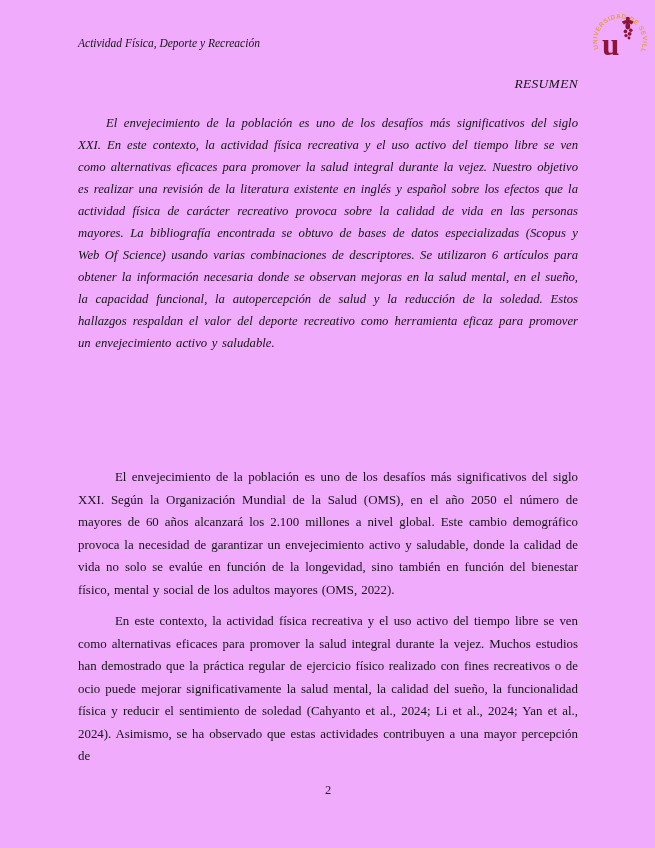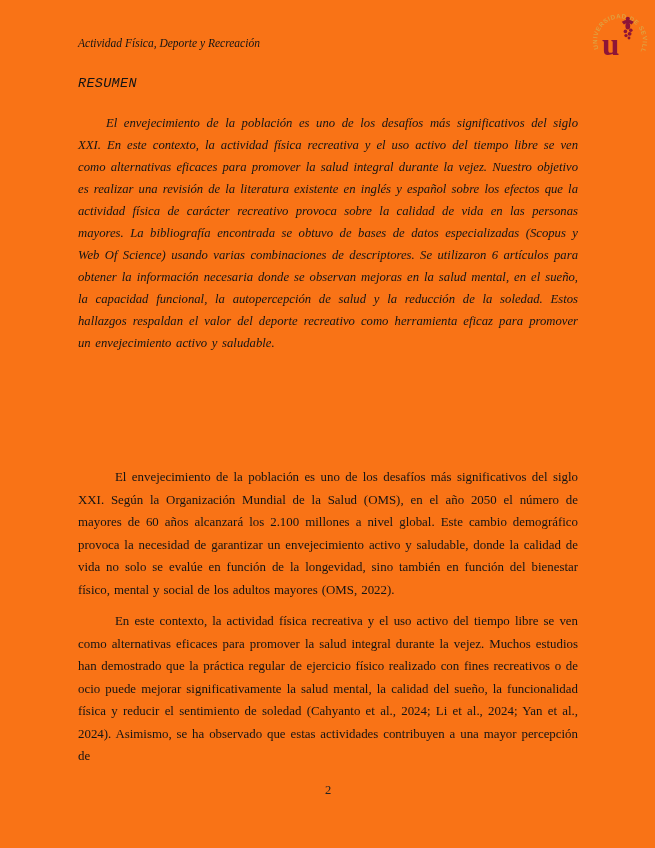--- a/index.html
+++ b/index.html
@@ -1,21 +1,21 @@
 <!DOCTYPE html>
 <html><head>
 <meta charset="utf-8">
 <style>
   * { margin: 0; padding: 0; box-sizing: border-box; }
   html, body { background: #ffffff; }
   .page {
     position: relative;
     width: 655px;
     height: 848px;
-    background: #f97316;
+    background: #f0abfc;
     font-family: "Liberation Serif", serif;
     color: #1a1a1a;
     overflow: hidden;
   }
   .doc-header {
     position: absolute;
     left: 78px;
     top: 37px;
     font-style: italic;
     font-size: 11.5px;
@@ -26,26 +26,25 @@
     left: 590px;
     top: 5px;
     width: 60px;
     height: 60px;
   }
   .abstract-title {
     position: absolute;
     left: 78px;
     top: 76px;
     width: 500px;
-    text-align: left;
+    text-align: right;
     font-style: italic;
     font-size: 13.5px;
     letter-spacing: 0.3px;
     color: #141414;
-    font-family: Liberation Mono, monospace;
   }
   .abstract-text {
     position: absolute;
     left: 78px;
     top: 112px;
     width: 500px;
     font-style: italic;
     font-size: 12.7px;
     line-height: 22px;
     text-align: justify;

